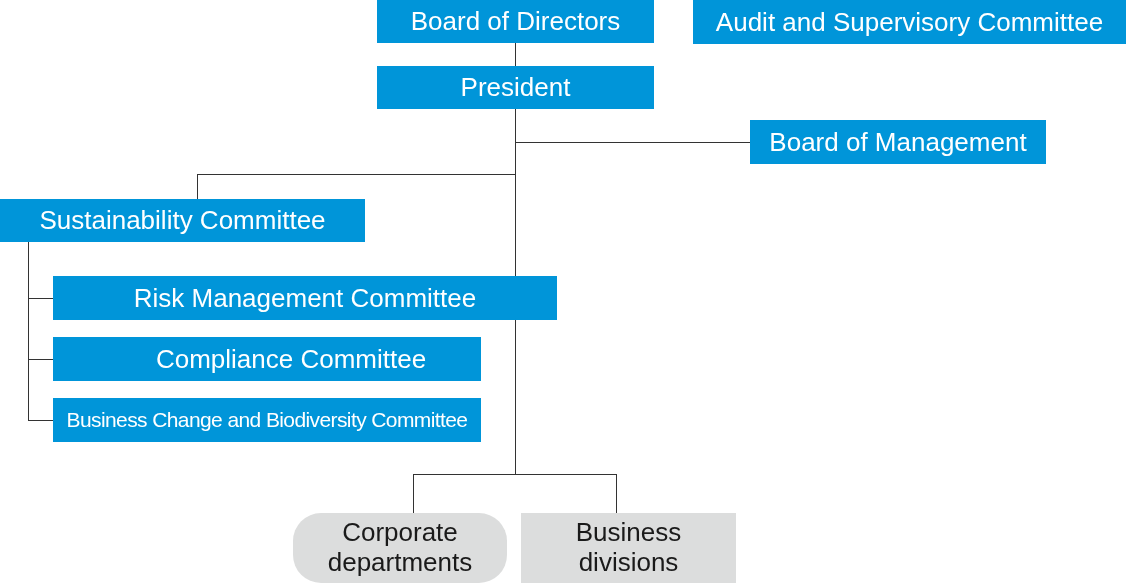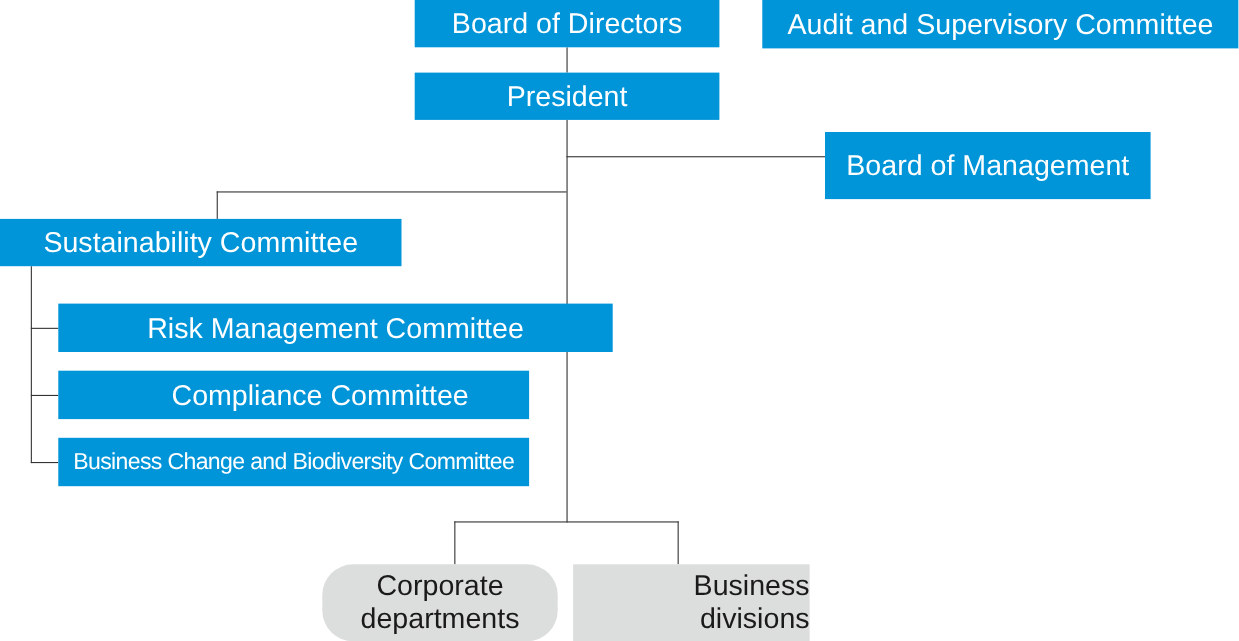--- a/index.html
+++ b/index.html
@@ -31,35 +31,35 @@
 
 <div class="box blue" style="left:377px; top:0; width:277px; height:43px; font-size:26px;">
   <span>Board of Directors</span>
 </div>
 <div class="box blue" style="left:693px; top:0; width:433px; height:44px; font-size:26px;">
   <span>Audit and Supervisory Committee</span>
 </div>
 <div class="box blue" style="left:377px; top:66px; width:277px; height:43px; font-size:26px;">
   <span>President</span>
 </div>
-<div class="box blue" style="left:750px; top:120px; width:296px; height:61px; font-size:26px;">
+<div class="box blue" style="left:750px; top:120px; width:296px; height:44px; font-size:26px;">
   <span>Board of Management</span>
 </div>
 <div class="box blue" style="left:0; top:199px; width:365px; height:43px; font-size:26px;">
   <span>Sustainability Committee</span>
 </div>
 <div class="box blue" style="left:53px; top:276px; width:504px; height:44px; font-size:26px;">
   <span>Risk Management Committee</span>
 </div>
 <div class="box blue" style="left:53px; top:337px; width:428px; height:44px; font-size:26px;padding-left:48px;">
   <span>Compliance Committee</span>
 </div>
 <div class="box blue" style="left:53px; top:398px; width:428px; height:44px; font-size:21px; letter-spacing:-0.6px;">
   <span>Business Change and Biodiversity Committee</span>
 </div>
 <div class="box grey" style="left:293px; top:513px; width:214px; height:70px; font-size:26px; flex-direction:column;border-radius:28px;">
   <span>Corporate</span>
   <span>departments</span>
 </div>
-<div class="box grey" style="left:521px; top:513px; width:215px; height:70px; font-size:26px; flex-direction:column;align-items:flex-end;">
+<div class="box grey" style="left:521px; top:513px; width:215px; height:70px; font-size:26px; flex-direction:column;">
   <span>Business</span>
   <span>divisions</span>
 </div>
 
 </body></html>

